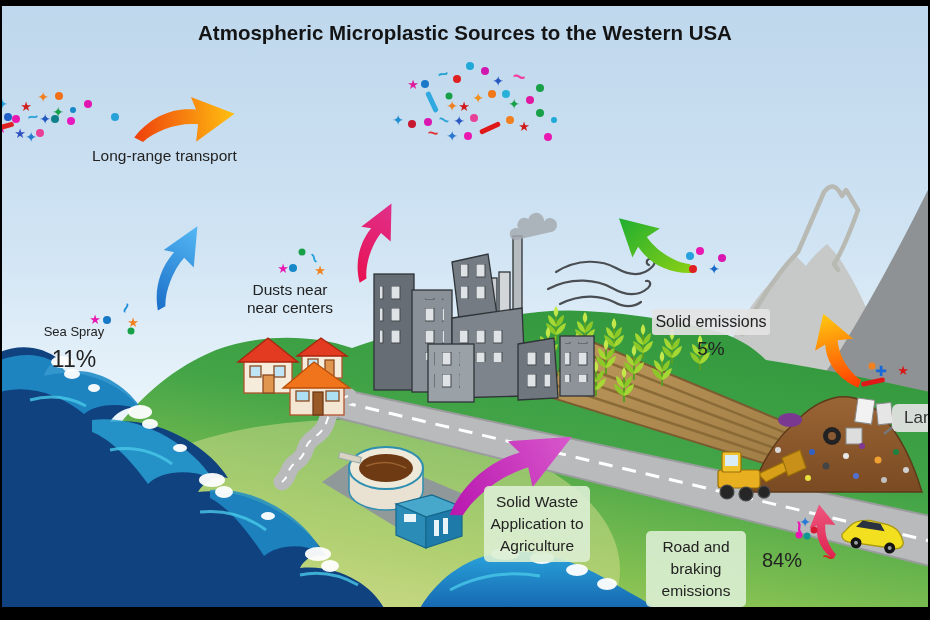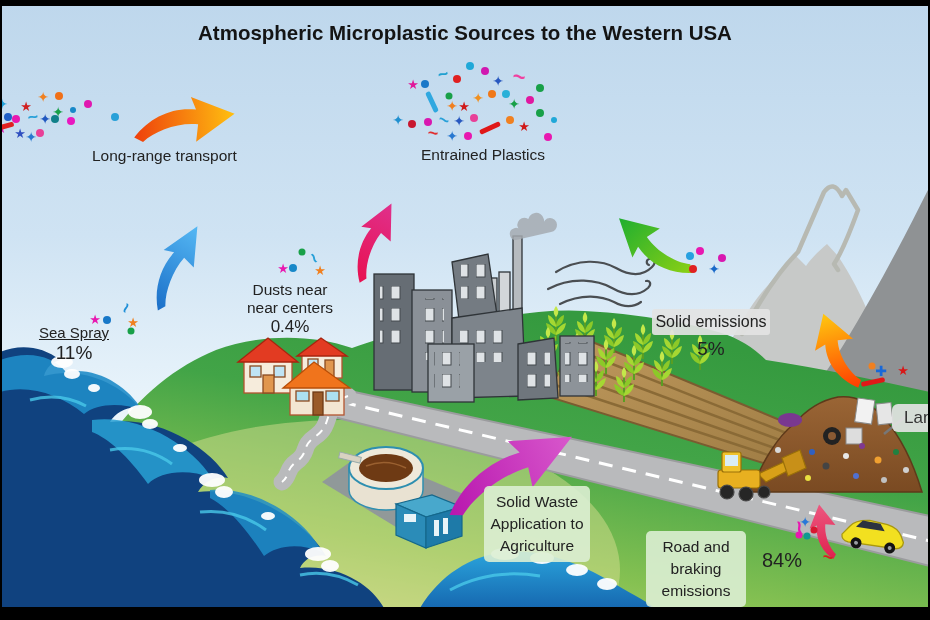--- a/index.html
+++ b/index.html
@@ -370,32 +370,30 @@
       <div class="pt pt-dot" style="left: 807px; top: 536px; transform: translate(-50%, -50%) rotate(0deg); height: 7px; width: 7px; background: rgb(16, 152, 144); border-radius: 50%;"></div>
       <div class="pt pt-dot" style="left: 799px; top: 535px; transform: translate(-50%, -50%) rotate(0deg); height: 7px; width: 7px; background: rgb(232, 24, 176); border-radius: 50%;"></div>
       <div class="pt pt-squiggle" style="left: 828px; top: 557px; transform: translate(-50%, -50%) rotate(10deg); color: rgb(216, 32, 32); font-size: 18px;">~</div>
     </div>
 
   <div class="lbl" style="left:92px;top:147px;width:168px;font-size:15.5px;">Long-range transport</div>
 
   <div class="lbl title">Atmospheric Microplastic Sources to the Western USA</div>
 
   <div class="lbl center" style="left:398px;top:146px;width:170px;">
-    <div style="font-size:15.5px;">Entrained Plastics</div>
   </div>
 
   <div class="lbl center" style="left:18px;top:324px;width:112px;">
-    <div style="font-size:15px;text-decoration:underline;">Sea Spray</div>
-    <div style="font-size:19px;margin-top:1px;">11%</div>
+    <div style="font-size:13px;">Sea Spray</div>
+    <div style="font-size:23px;margin-top:7px;">11%</div>
   </div>
 
   <div class="lbl center" style="left:228px;top:281px;width:124px;">
     <div style="font-size:15.5px;">Dusts near</div>
     <div style="font-size:15.5px;">near centers</div>
-    <div style="font-size:17px;">0.4%</div>
   </div>
 
   <div class="lbl center box-gray" style="left:652px;top:309px;width:118px;height:26px;line-height:26px;font-size:16px;">Solid emissions</div>
   <div class="lbl center" style="left:652px;top:338px;width:118px;font-size:19px;">5%</div>
 
   <div class="lbl box-gray" style="left:892px;top:404px;padding:4px 12px;font-size:17px;border-radius:6px;color:#333;">Landfill</div>
 
   <div class="lbl center box-green" style="left:484px;top:486px;width:106px;padding:5px 0;font-size:15.5px;line-height:22px;">
     <div>Solid Waste</div>
     <div>Application to</div>

